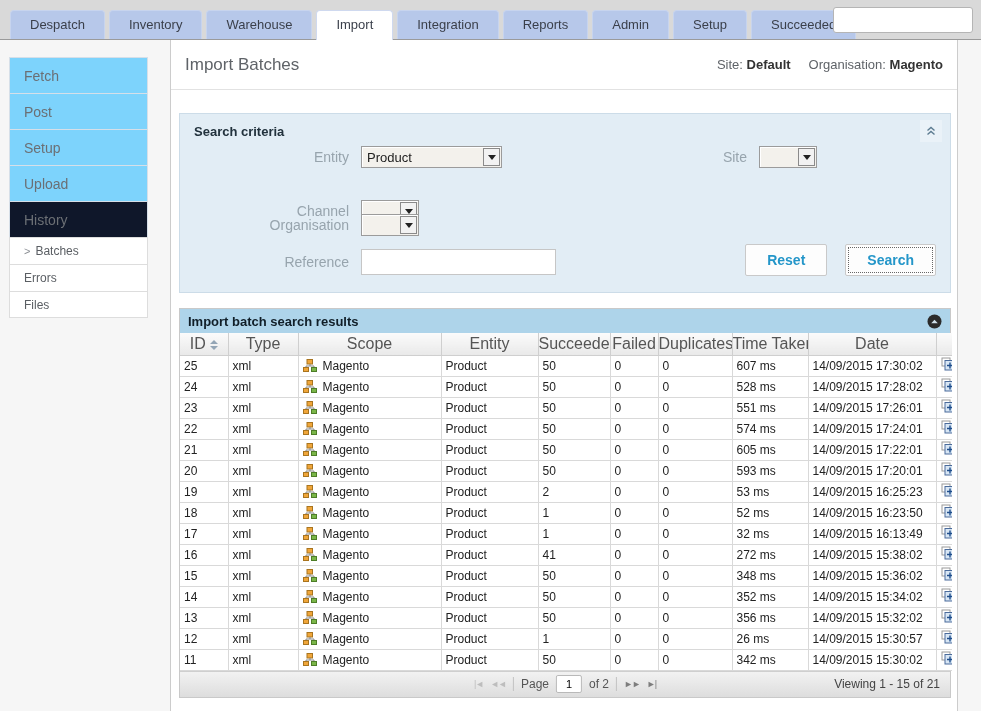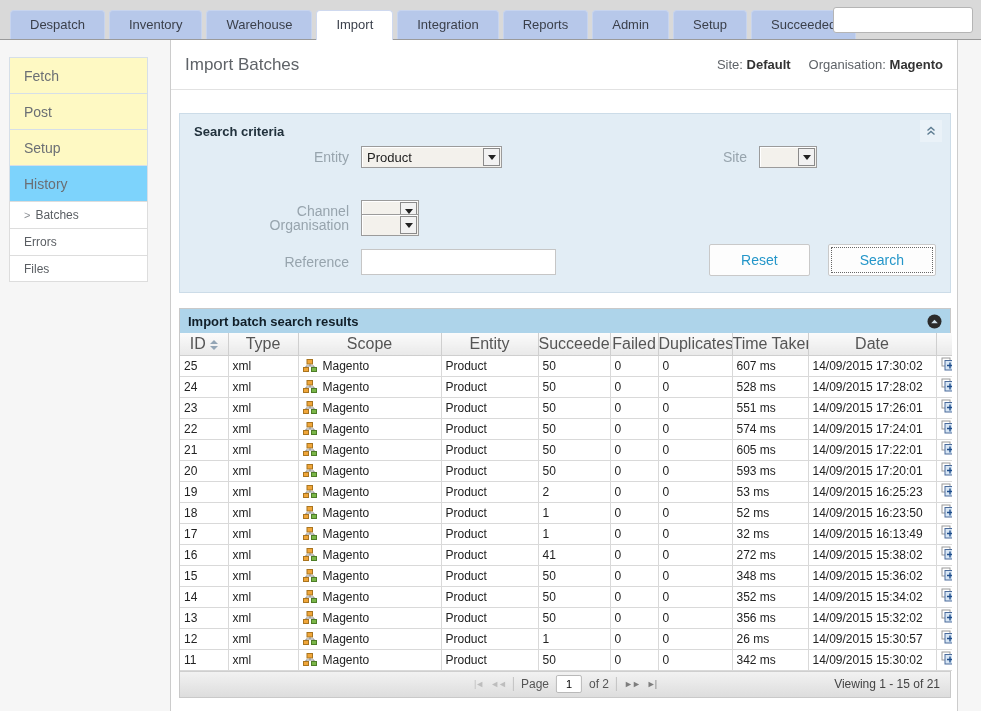--- a/index.html
+++ b/index.html
@@ -11,23 +11,23 @@
   .tab { background:#b7c8ea; border:1px solid #c7d4ee; border-bottom:none; border-radius:4px 4px 0 0;
          padding:6px 19px 7px; font-size:13px; color:#3a3f4a; cursor:pointer; }
   .tab.active { background:#ffffff; border-color:#cfd9ef; position:relative; top:1px; padding-bottom:8px; }
   .gsearch { position:absolute; right:8px; top:7px; width:140px; height:26px; background:#fff;
              border:1px solid #b5b5b5; border-radius:3px; display:flex; align-items:center; }
   .gsearch input { flex:1; border:none; outline:none; height:20px; font-size:12px; padding:0 4px; background:transparent; }
   .gsearch svg { margin-right:4px; }
 
   
   .sidebar { position:absolute; left:9px; top:57px; width:139px; }
-  .side-item { height:36px; background:#fef9c3; border:1px solid #d6dfe8; border-bottom:none;
+  .side-item { height:36px; background:#7dd3fc; border:1px solid #d6dfe8; border-bottom:none;
                display:flex; align-items:center; padding-left:14px; font-size:14px; color:#6b6f74; cursor:pointer; }
-  .side-item.active { background:#7dd3fc;text-align:right; }
+  .side-item.active { background:#0f172a;text-align:right; }
   .side-sub { height:27px; background:#ffffff; border:1px solid #dddddd; border-bottom:none;
               display:flex; align-items:center; padding-left:14px; font-size:12px; color:#5a5e63; cursor:pointer; }
   .side-sub .chev { color:#8a8e93; margin-right:5px; font-size:11px; }
   .side-sub.pad { }
   .sidebar > :last-child { border-bottom:1px solid #dddddd; }
 
   
   .content { position:absolute; left:170px; top:40px; width:788px; height:671px; background:#ffffff;
              border-left:1px solid #cccccc; border-right:1px solid #cccccc; }
   .page-head { height:50px; border-bottom:1px solid #e2e2e2; display:flex; align-items:center; padding:0 14px; }
@@ -44,22 +44,22 @@
   .frow { position:absolute; display:flex; align-items:center; }
   .flabel { font-size:14px; color:#97a4ad; text-align:right; display:inline-block; }
   .combo { height:22px; background:#f3f1ec; border:1px solid #9b9b9b; box-shadow:inset 1px 1px 0 #ffffff;
            display:flex; align-items:center; font-size:13px; color:#222; cursor:pointer; }
   .combo .val { flex:1; padding:0 5px; overflow:hidden; white-space:nowrap; }
   .combo .arrow-box { width:17px; height:18px; margin-right:1px; background:#f2f2f2; border:1px solid #8a8a8a;
                       display:flex; align-items:center; justify-content:center; }
   .combo .arrow-box::after { content:""; border:4px solid transparent; border-top:5px solid #222; margin-top:4px; }
   .txtinput { height:26px; background:#fff; border:1px solid #c6c6c6; font-size:13px; padding:0 5px; color:#333; width:195px; }
   .btnrow { position:absolute; right:14px; bottom:16px; display:flex; gap:18px; }
-  .cbtn { background:#fdfdfd; border:1px solid #c9c9c9; border-radius:2px; color:#2496c9; font-weight:normal;
-          font-size:14px; padding:7px 31px; cursor:pointer; font-family:"Liberation Sans",sans-serif; }
+  .cbtn { background:#fdfdfd; border:1px solid #c9c9c9; border-radius:2px; color:#2496c9; font-weight:bold;
+          font-size:14px; padding:7px 21px; cursor:pointer; font-family:"Liberation Sans",sans-serif; }
   .cbtn.focus { outline:1px dotted #666; outline-offset:-4px; }
 
   
   .results { position:absolute; left:8px; top:268px; width:772px; background:#ffffff; border:1px solid #c9c9c9; }
   .results-head { height:24px; background:#aed4ea; display:flex; align-items:center; padding:0 8px; }
   .results-title { font-size:13px; font-weight:bold; color:#101e28;text-align:center; }
   .results-collapse { margin-left:auto; cursor:pointer; display:flex; }
 
   table.grid { width:100%; border-collapse:collapse; table-layout:fixed; }
   table.grid th { background:linear-gradient(#fbfbfb,#e9e9e9); border:1px solid #cfcfcf; border-top:none;
@@ -106,20 +106,21 @@
       <circle cx="6.5" cy="6.5" r="4.2" fill="none" stroke="#a39a72" stroke-width="1.6"></circle>
       <line x1="9.8" y1="9.8" x2="13.6" y2="13.6" stroke="#6e5f45" stroke-width="1.8"></line>
     </svg>
   </div>
 </div>
 
 <div class="sidebar">
   <div class="side-item">Fetch</div>
   <div class="side-item">Post</div>
   <div class="side-item">Setup</div>
+  <div class="side-item">Upload</div>
   <div class="side-item active">History</div>
   <div class="side-sub">
     <span class="chev">&gt;</span>
     <span>Batches</span>
   </div>
   <div class="side-sub pad">
     <span>Errors</span>
   </div>
   <div class="side-sub pad">
     <span>Files</span>

